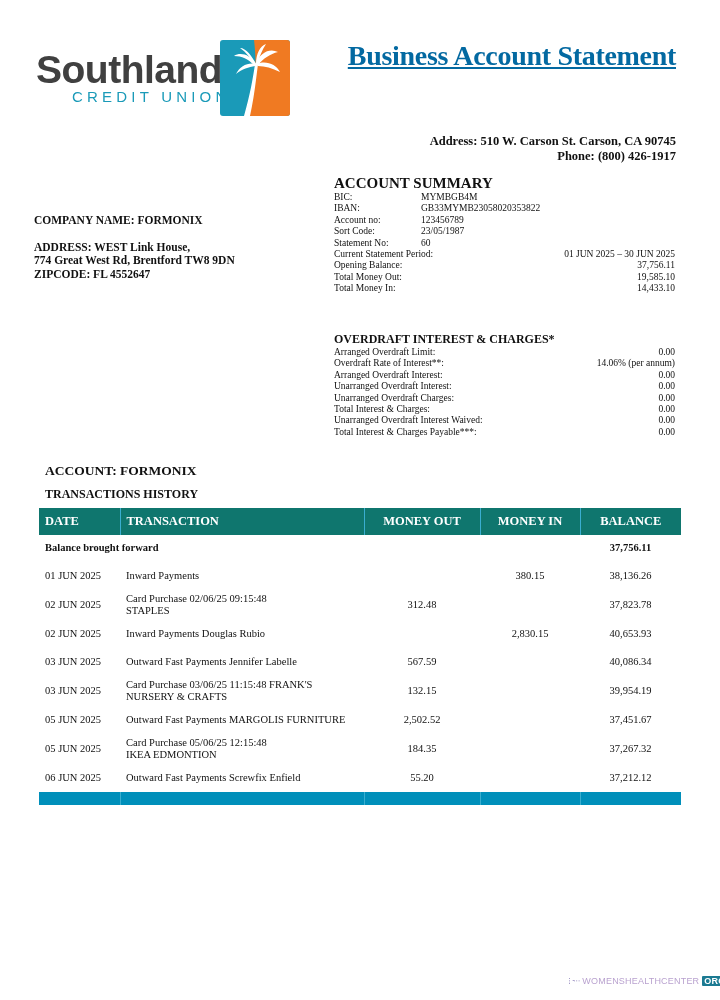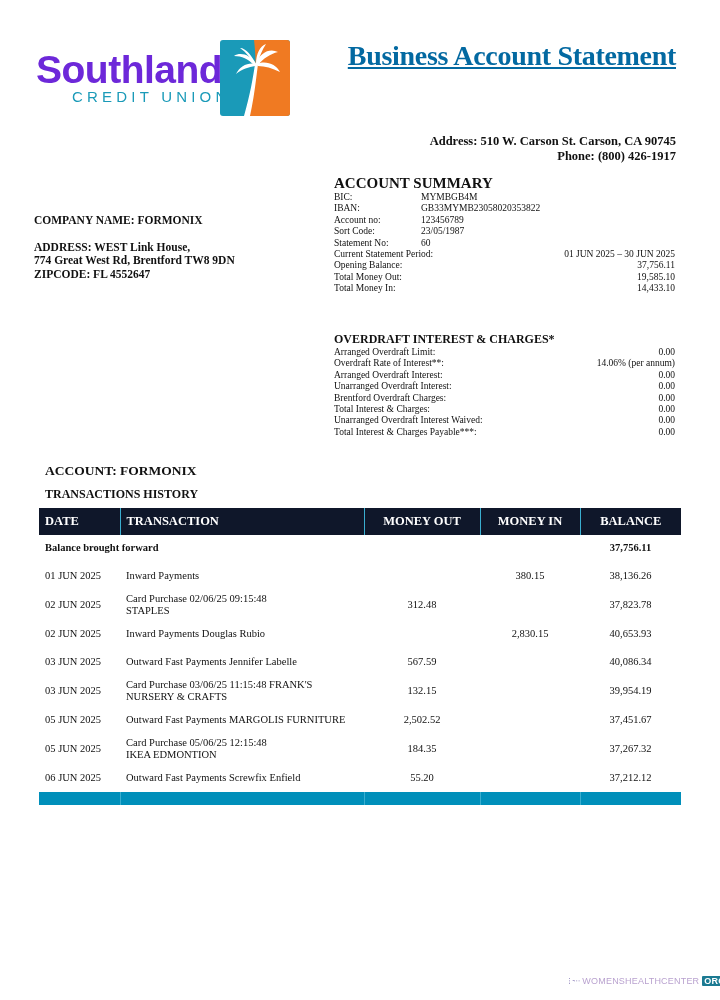--- a/index.html
+++ b/index.html
@@ -3,21 +3,21 @@
 <meta charset="utf-8">
 <style>
   html, body { margin:0; padding:0; background:#ffffff; }
   body { width:720px; height:1000px; position:relative; overflow:hidden;
          font-family:"Liberation Serif", "DejaVu Serif", serif; color:#111; }
   .abs { position:absolute; }
 
   
   .logo { left:36px; top:40px; width:256px; height:76px; }
   .logo-word { position:absolute; left:0; top:8px; font-family:"Liberation Sans","DejaVu Sans",sans-serif;
-               font-weight:bold; font-size:39px; color:#6d28d9; letter-spacing:-0.5px; line-height:44px; }
+               font-weight:bold; font-size:39px; color:#404040; letter-spacing:-0.5px; line-height:44px; }
   .logo-sub { position:absolute; left:36px; top:48px; font-family:"Liberation Sans","DejaVu Sans",sans-serif;
               font-size:15px; color:#1a9ab8; letter-spacing:4.2px; line-height:18px; }
   .logo-badge { position:absolute; left:184px; top:0; width:70px; height:76px; border-radius:3px; overflow:hidden; }
 
   .doc-title { right:44px; top:40px; font-size:28px; font-weight:bold; color:#0369a1; letter-spacing:-0.3px;text-decoration:underline; }
   .bank-addr { right:44px; top:134px; font-size:12.5px; font-weight:bold; text-align:right; line-height:15px; }
 
   .company { left:34px; top:214px; font-size:11.5px; font-weight:bold; line-height:13.5px; }
   .company .gap { height:13px; }
 
@@ -28,21 +28,21 @@
   .kv .k { position:absolute; left:0; }
   .kv .v { position:absolute; left:87px; }
   .kv .vr { position:absolute; right:0; }
 
   .overdraft { left:334px; top:332px; width:341px; }
 
   .acct { left:45px; top:463px; font-size:13.5px; font-weight:bold; }
   .hist { left:45px; top:487px; font-size:12px; font-weight:bold; }
 
   table.tx { position:absolute; left:39px; top:508px; width:642px; border-collapse:collapse; table-layout:fixed; }
-  table.tx th { background:#0f172a; color:#fff; font-size:12.5px; font-weight:bold; height:27px; padding:0 6px;
+  table.tx th { background:#0f766e; color:#fff; font-size:12.5px; font-weight:bold; height:27px; padding:0 6px;
                 border-right:1px solid #3aaed0; }
   table.tx th:last-child { border-right:none; }
   table.tx td { font-size:10.5px; padding:0 6px; vertical-align:middle; line-height:12.5px; }
   .l { text-align:left; } .r { text-align:center; }
   tr.bbf td { font-weight:bold; height:27px; }
   tr.row1 td { height:28px; }
   tr.row2 td { height:30px; }
   tr.foot td { background:#008fba; height:13px; padding:0; border-right:1px solid #3aaed0; }
   tr.foot td:last-child { border-right:none; }
 
@@ -139,21 +139,21 @@
     </div>
   <div class="kv">
       <span class="k">Arranged Overdraft Interest:</span>
       <span class="vr">0.00</span>
     </div>
   <div class="kv">
       <span class="k">Unarranged Overdraft Interest:</span>
       <span class="vr">0.00</span>
     </div>
   <div class="kv">
-      <span class="k">Brentford Overdraft Charges:</span>
+      <span class="k">Unarranged Overdraft Charges:</span>
       <span class="vr">0.00</span>
     </div>
   <div class="kv">
       <span class="k">Total Interest &amp; Charges:</span>
       <span class="vr">0.00</span>
     </div>
   <div class="kv">
       <span class="k">Unarranged Overdraft Interest Waived:</span>
       <span class="vr">0.00</span>
     </div>

